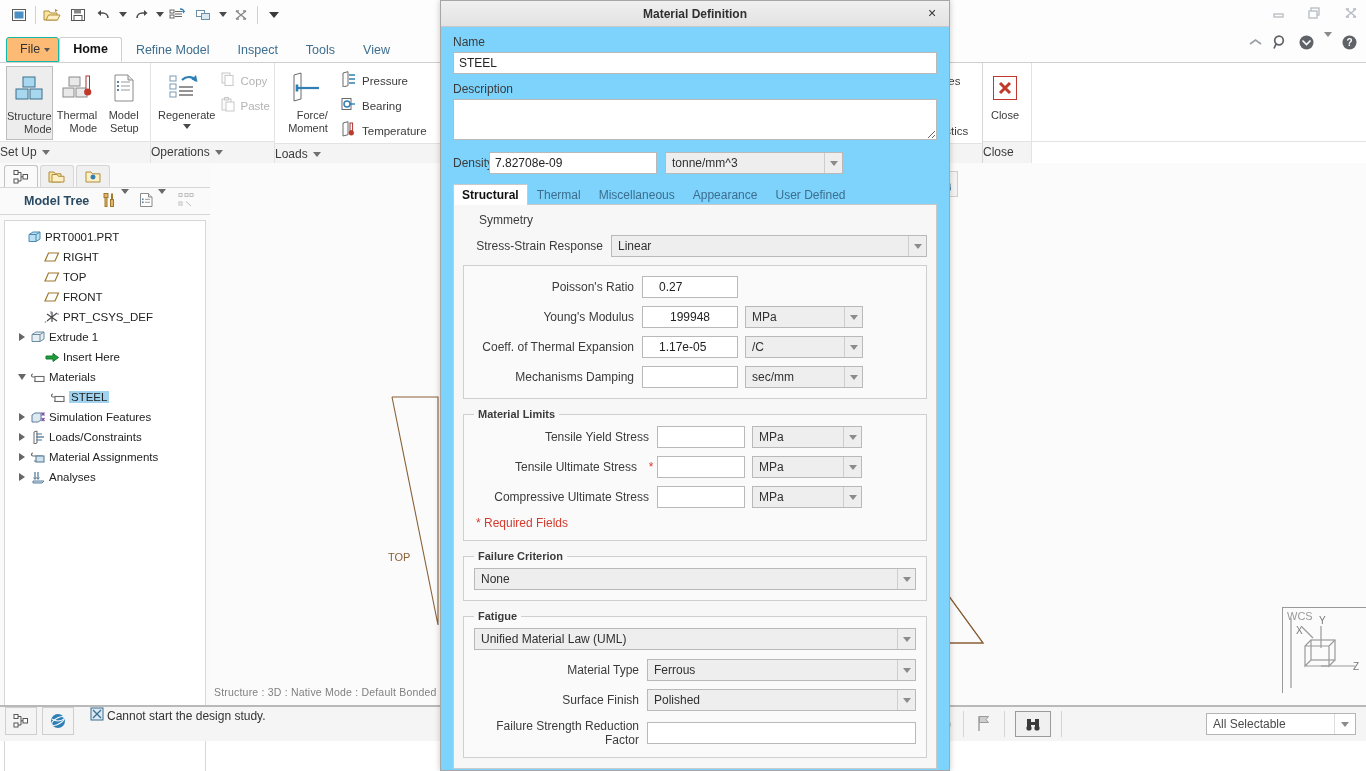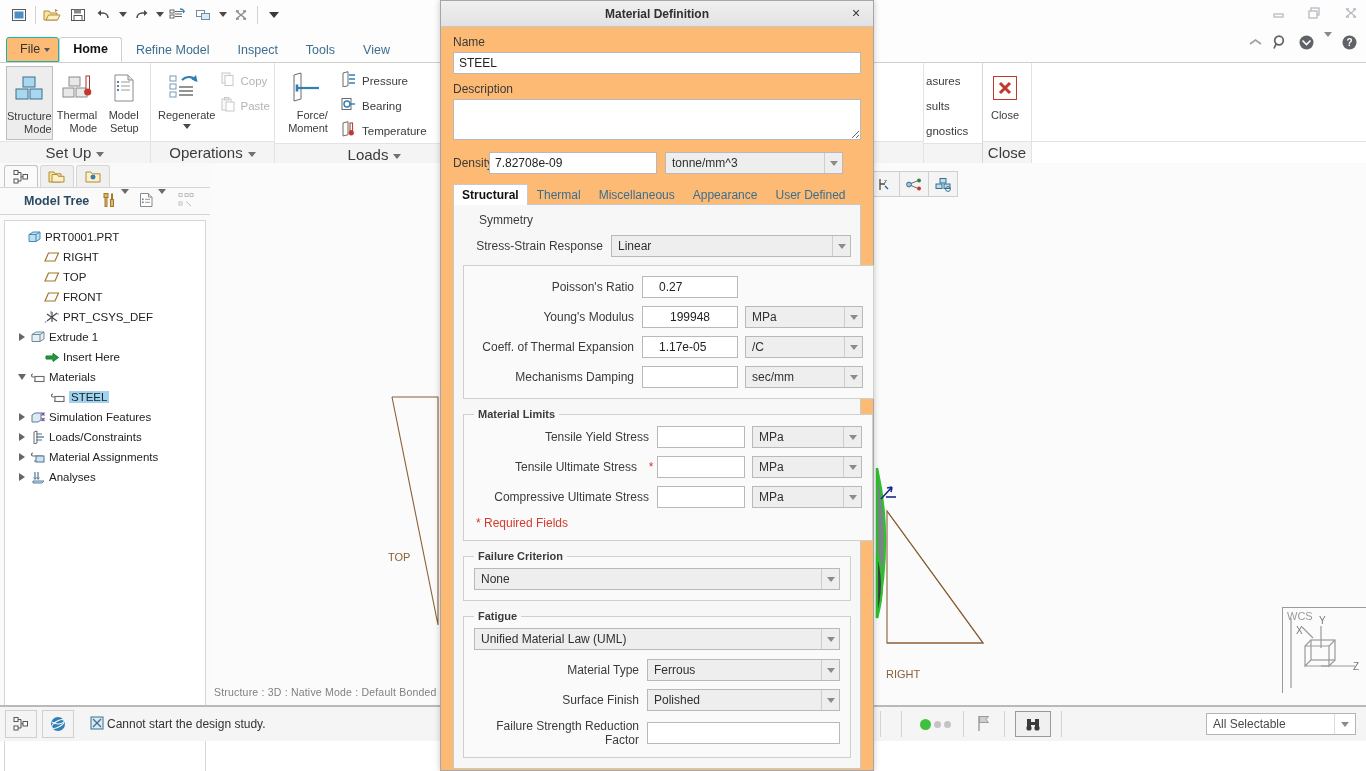--- a/index.html
+++ b/index.html
@@ -48,21 +48,21 @@
 
   
   .ribbon{
     position:absolute;left:0;top:62px;width:1366px;height:101px;
     background:#ffffff;border-top:1px solid #cfcfcf;border-bottom:1px solid #cfcfcf;
     box-sizing:border-box;display:flex;
   }
   .rgroup{position:relative;height:100px;display:flex;flex-direction:column;border-right:1px solid #e3e3e3;}
   .rgroup-body{flex:1;display:flex;align-items:flex-start;padding:3px 4px 0 4px;}
   .rgroup-title{
-    height:21px;line-height:21px;text-align:center;font-size:15px;color:#3b3b3b;
+    height:21px;line-height:21px;font-size:12px;color:#3b3b3b;
     background:#f4f4f4;border-top:1px solid #e3e3e3;
   }
   .rgroup-title .gcaret{display:inline-block;width:0;height:0;margin-left:5px;vertical-align:middle;
     border-left:4px solid transparent;border-right:4px solid transparent;border-top:5px solid #707070;}
 
   .bigbtn{
     width:52px;min-height:74px;display:flex;flex-direction:column;align-items:center;
     padding-top:4px;box-sizing:border-box;cursor:default;
   }
   .bigbtn.sel{background:#ededed;border:1px solid #bdbdbd;}
@@ -116,37 +116,37 @@
   }
   .wcsbox{
     position:absolute;right:0px;bottom:30px;width:84px;height:86px;
     border-left:1px solid #9a9a9a;border-top:1px solid #9a9a9a;box-sizing:border-box;
   }
   .wcslabel{position:absolute;left:4px;top:2px;font-size:11px;color:#9a9a9a;}
 
   
   .botbar{
     position:absolute;left:0;top:705px;width:1366px;height:36px;background:#f5f5f5;
-    border-top:2px solid #b9b9b9;box-sizing:border-box;display:flex;align-items:center;
+    border-top:2px solid #b9b9b9;box-sizing:border-box;display:flex;align-items:flex-start;
   }
   .bot-icon{width:30px;height:26px;border:1px solid #cfcfcf;background:#f4f4f4;
     display:flex;align-items:center;justify-content:center;margin-left:5px;}
   .bot-msg{display:flex;align-items:center;margin-left:16px;font-size:12px;color:#333;}
   .bot-sep{width:1px;height:26px;background:#d4d4d4;margin:0 10px;}
   .bot-right{position:absolute;right:0;top:0;height:34px;display:flex;align-items:center;}
   .selbox{
     width:150px;height:22px;border:1px solid #b5b5b5;background:#fff;display:flex;align-items:center;
     font-size:12px;color:#4a4a4a;padding-left:6px;box-sizing:border-box;margin-right:10px;
   }
   .selbox .dd{margin-left:auto;width:20px;height:20px;display:flex;align-items:center;justify-content:center;border-left:1px solid #ddd;}
 
   
   .dlg{
-    position:absolute;left:440px;top:0px;width:434px;height:771px;
-    background:#fdba74;border:1px solid #a6a6a6;box-sizing:border-box;
+    position:absolute;left:440px;top:0px;width:510px;height:771px;
+    background:#7dd3fc;border:1px solid #a6a6a6;box-sizing:border-box;
     box-shadow:0 0 6px rgba(0,0,0,0.22);
   }
   .dlg-title{
     height:25px;background:linear-gradient(#f0f0f0,#e2e2e2);
     border-bottom:1px solid #c8c8c8;display:flex;align-items:center;justify-content:center;
     position:relative;
   }
   .dlg-title .t{font-weight:bold;font-size:12px;color:#303030;}
   .dlg-close{position:absolute;right:8px;top:3px;width:18px;height:18px;
     display:flex;align-items:center;justify-content:center;font-size:14px;color:#333;cursor:default;}

